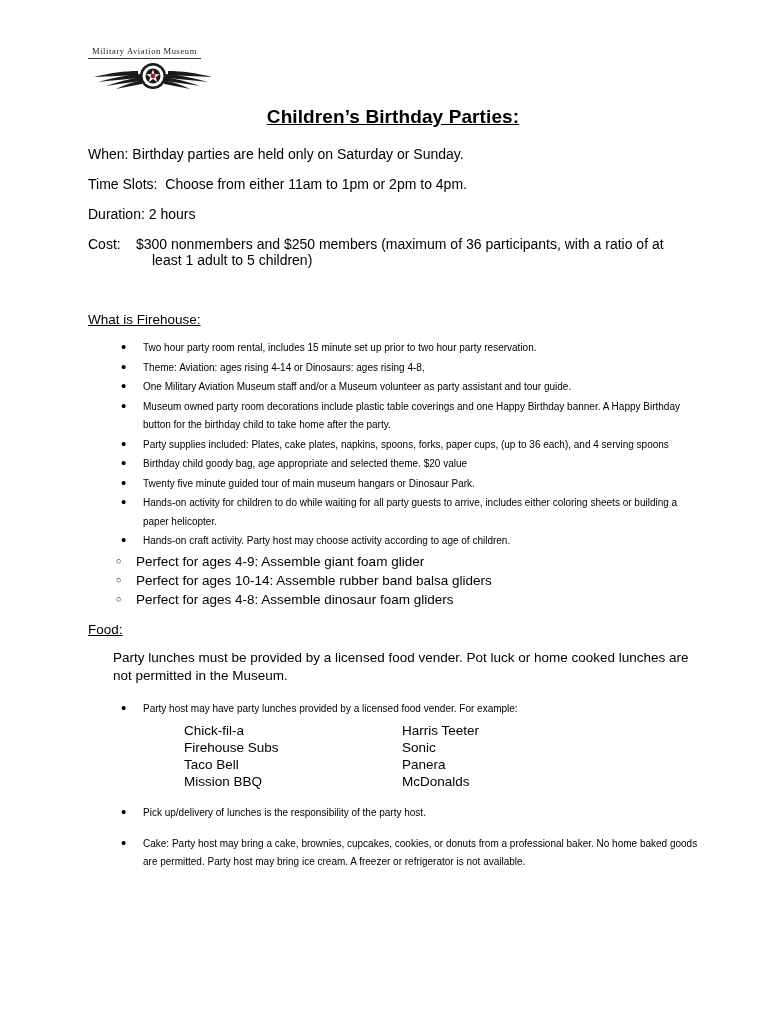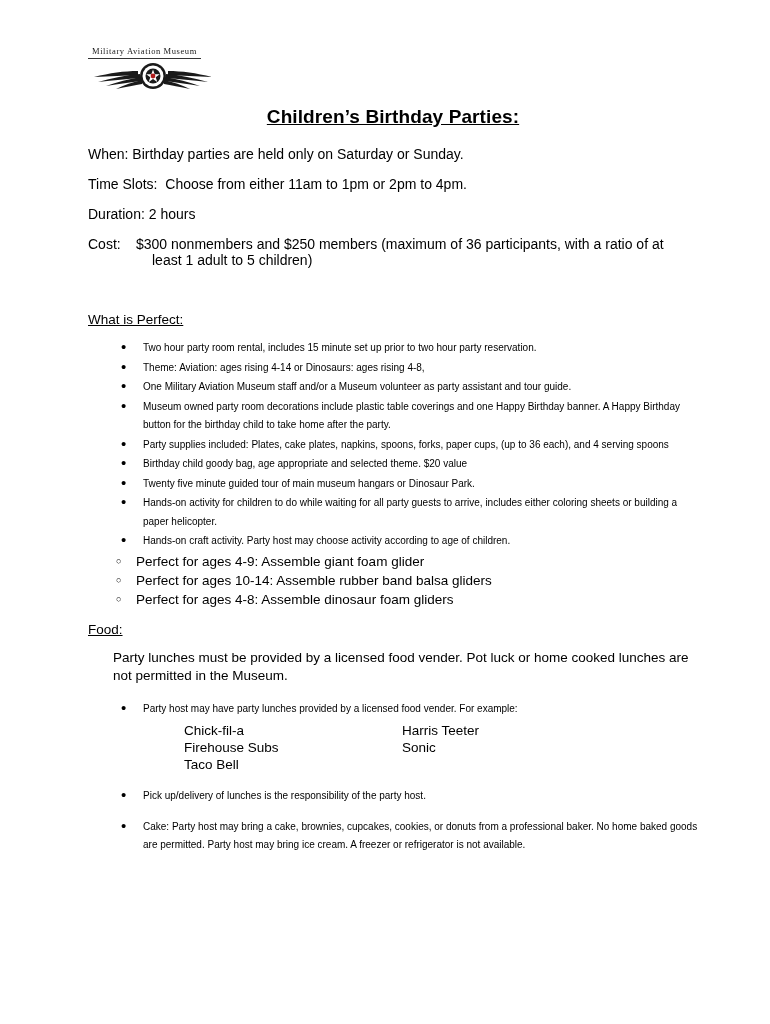--- a/index.html
+++ b/index.html
@@ -200,21 +200,21 @@
     <div class="info-line cost">
       <span class="info-label">Cost:   </span>
       <span class="info-value">
         <span class="cost-value">$300 nonmembers and $250 members (maximum of 36 participants, with a ratio of at</span>
         <div class="cost-second-line">least 1 adult to 5 children)</div>
       </span>
     </div>
 
     <div class="spacer-lg"></div>
 
-    <div class="section-heading">What is Perfect:</div>
+    <div class="section-heading">What is Firehouse:</div>
 
     <ul class="bullets">
       <li>Two hour party room rental, includes 15 minute set up prior to two hour party reservation.</li>
       <li>Theme: Aviation: ages rising 4-14 or Dinosaurs: ages rising 4-8,</li>
       <li>One Military Aviation Museum staff and/or a Museum volunteer as party assistant and tour guide.</li>
       <li>Museum owned party room decorations include plastic table coverings and one Happy Birthday banner.  A Happy Birthday button for the birthday child to take home after the party.</li>
       <li>Party supplies included: Plates, cake plates, napkins, spoons, forks, paper cups, (up to 36 each), and 4 serving spoons</li>
       <li>Birthday child goody bag, age appropriate and selected theme. $20 value</li>
       <li>Twenty five minute guided tour of main museum hangars or Dinosaur Park.</li>
       <li>Hands-on activity for children to do while waiting for all party guests to arrive, includes either coloring sheets or building a paper helicopter.</li>
@@ -243,20 +243,25 @@
       <div class="vendor-row">
         <span class="vendor-col-left">Chick-fil-a</span>
         <span class="vendor-col-right">Harris Teeter</span>
       </div>
       <div class="vendor-row">
         <span class="vendor-col-left">Firehouse Subs</span>
         <span class="vendor-col-right">Sonic</span>
       </div>
       <div class="vendor-row">
         <span class="vendor-col-left">Taco Bell</span>
+        <span class="vendor-col-right">Panera</span>
+      </div>
+      <div class="vendor-row">
+        <span class="vendor-col-left">Mission BBQ</span>
+        <span class="vendor-col-right">McDonalds</span>
       </div>
     </div>
 
     <ul class="bullets">
       <li>Pick up/delivery of lunches is the responsibility of the party host.</li>
     </ul>
 
     <div class="bullet-gap"></div>
 
     <ul class="bullets">

